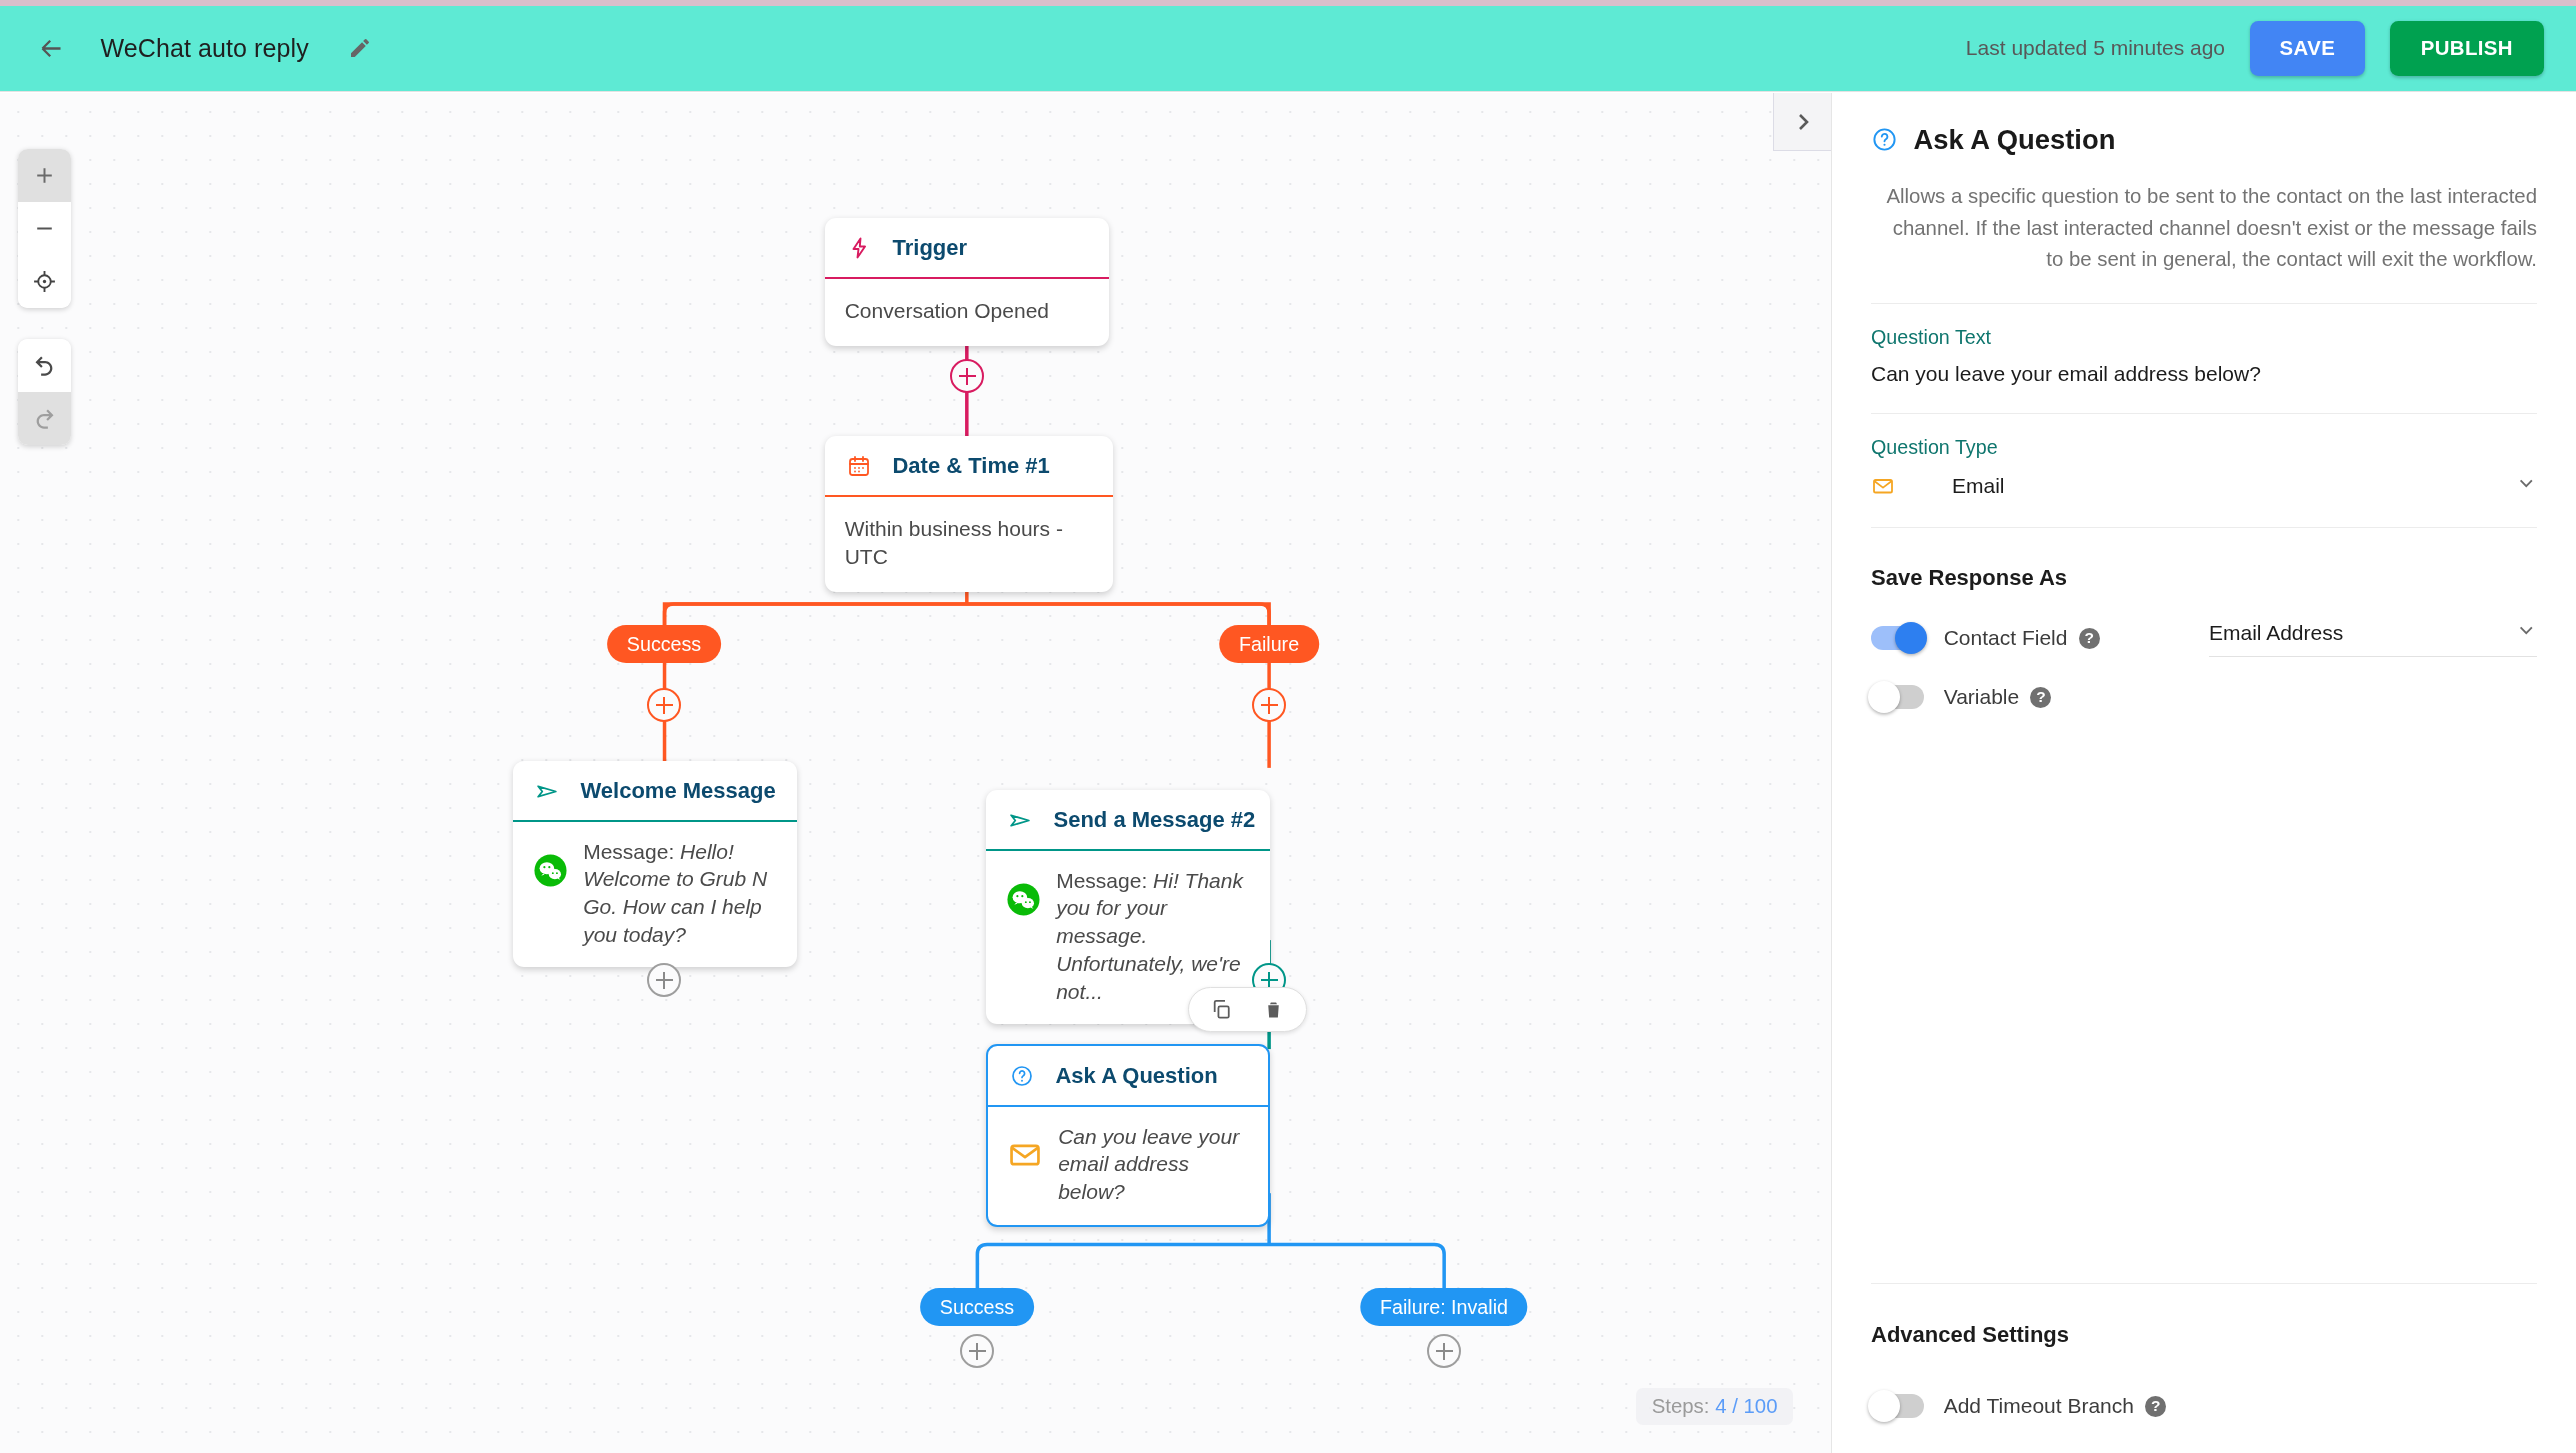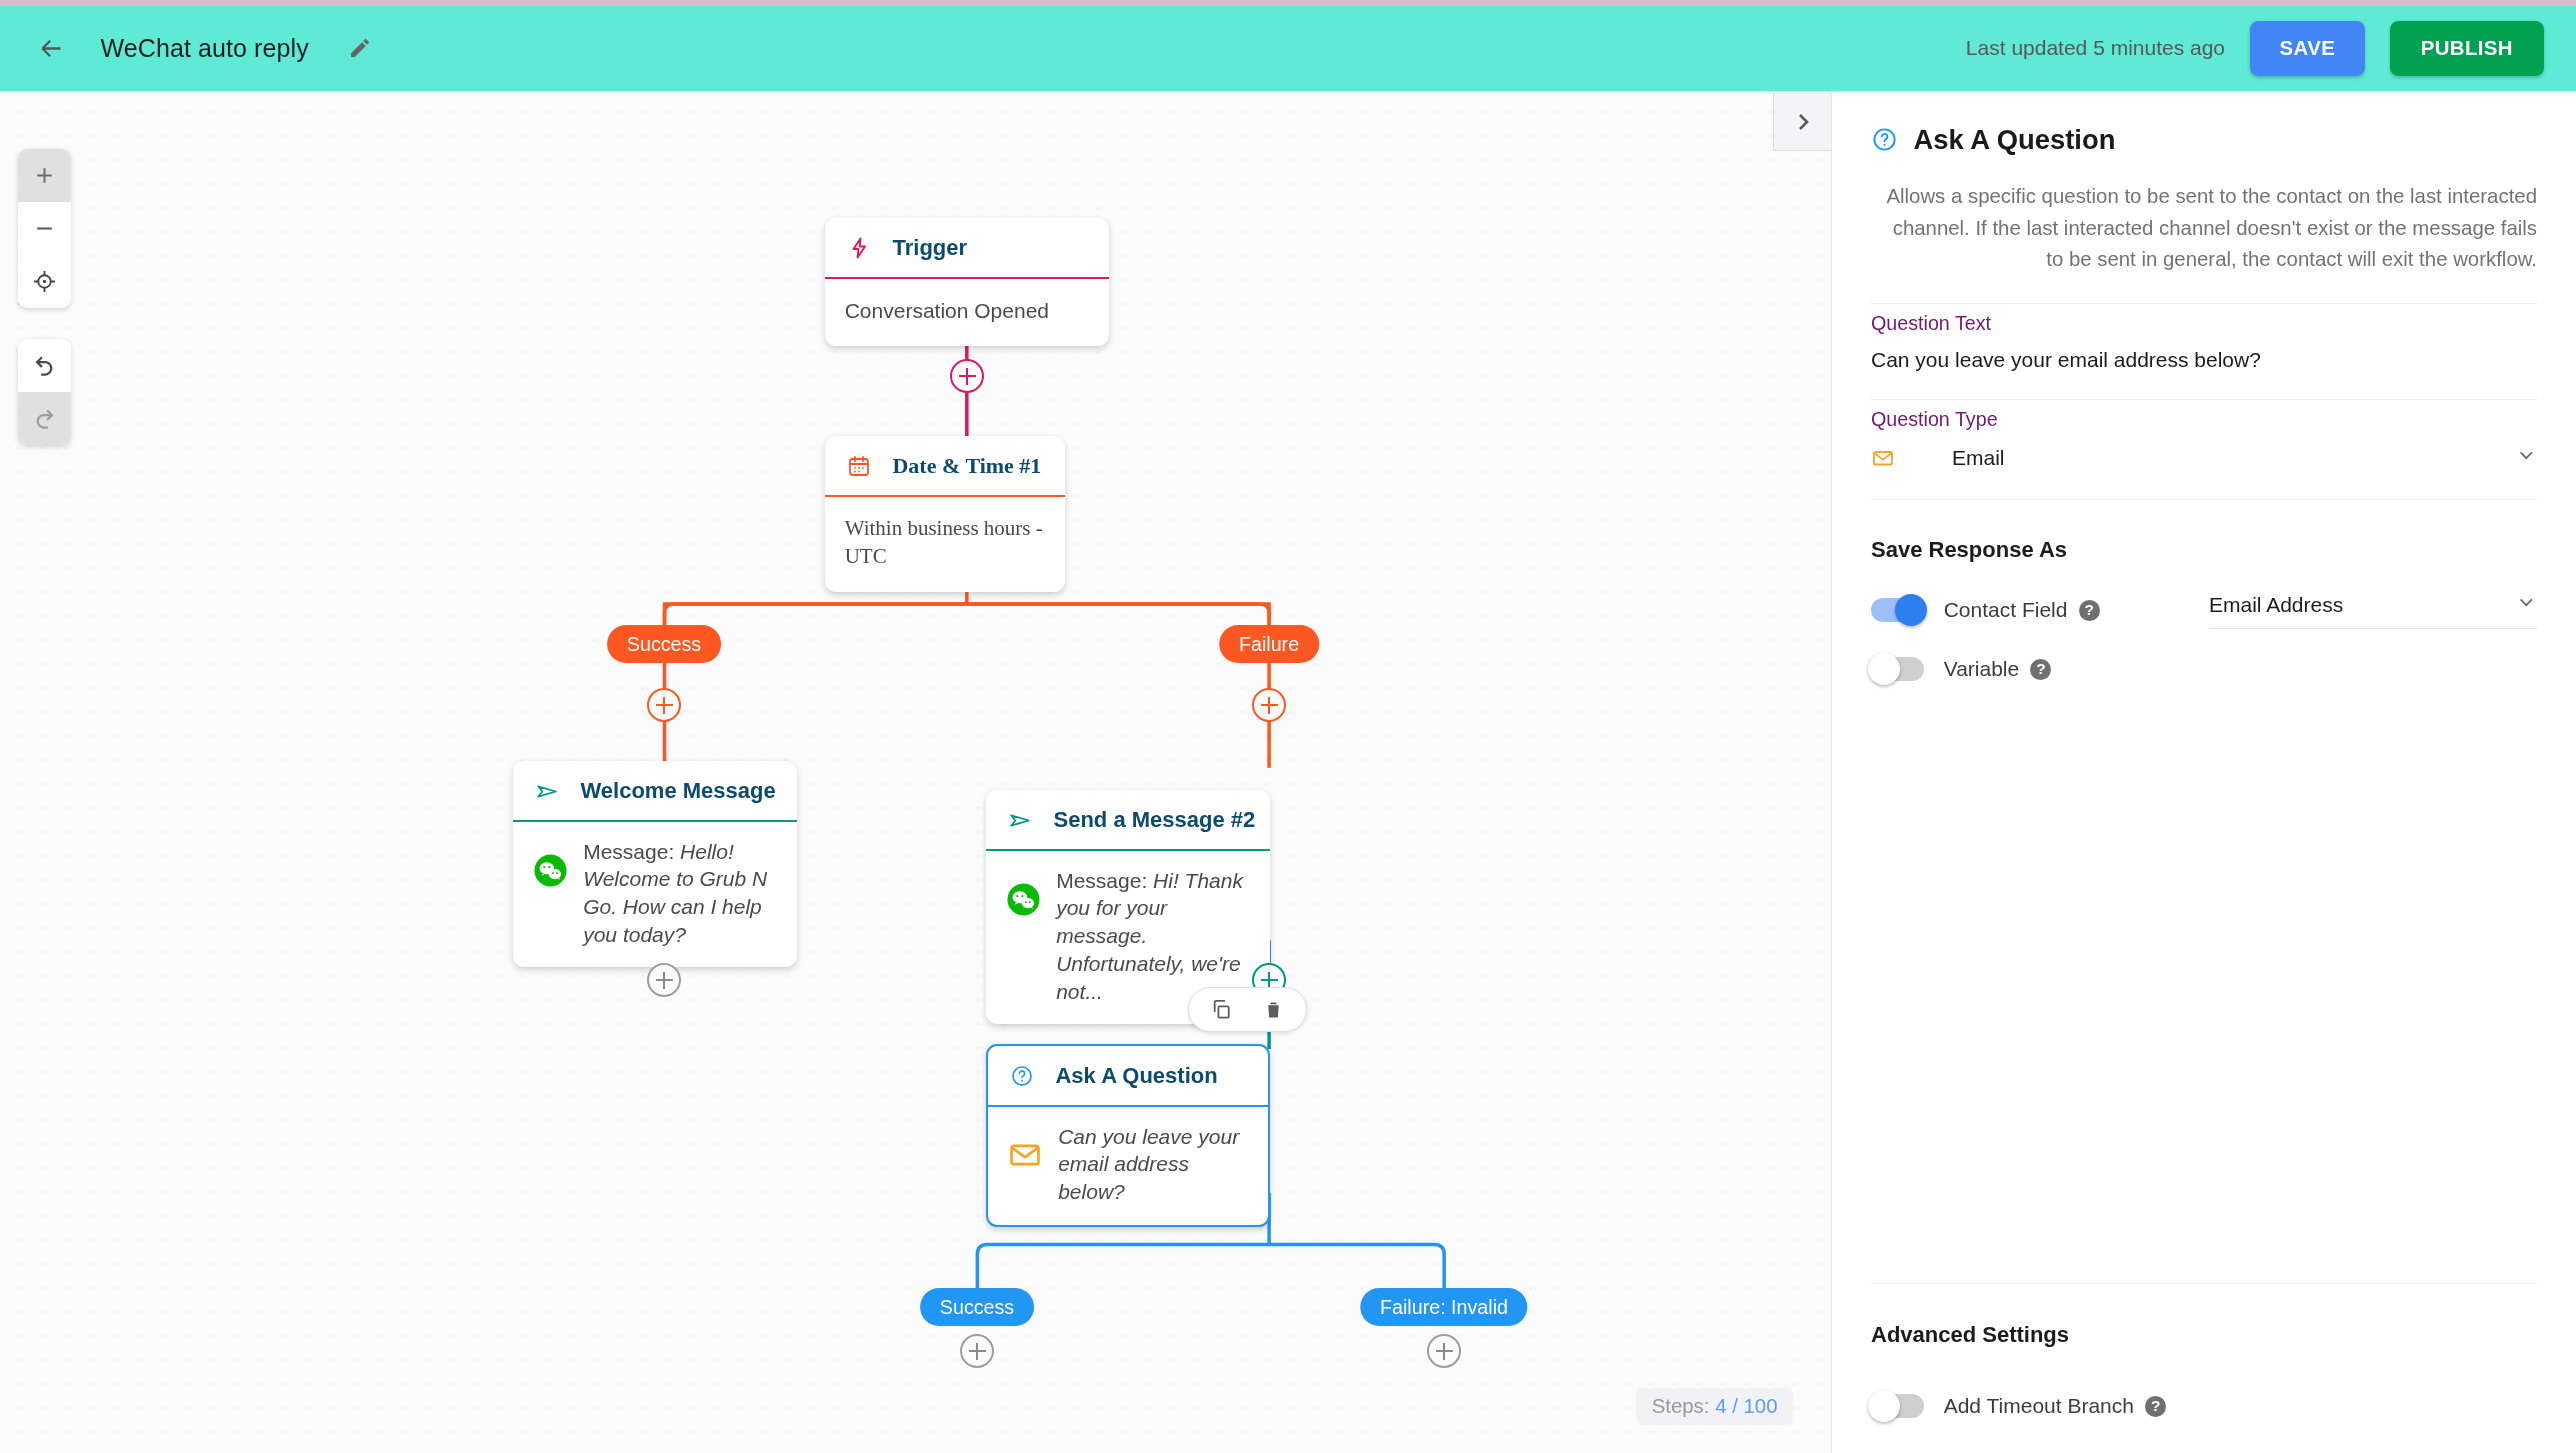--- a/index.html
+++ b/index.html
@@ -214,22 +214,22 @@
   }
   .panel-title {
     font-size: 27.4px; font-weight: 700; color: #1a1a1a;
   }
   .panel-desc {
     margin-top: 25px;
     font-size: 20.4px; line-height: 1.55; color: #737373; text-align: right;
   }
   .hr { height: 1.4px; background: #ececec; margin: 27px 0 0 0; }
   .field-label {
-    margin-top: 8px;
-    font-size: 19.7px; color: #701a75;
+    margin-top: 22px;
+    font-size: 19.7px; color: #0f766e;
   }
   .field-value {
     margin-top: 12.7px;
     font-size: 21px; color: #1c1c1c;
   }
   .select-row {
     margin-top: 12.7px;
     display: flex; align-items: center;
     font-size: 21px; color: #1c1c1c;
     cursor: pointer;
@@ -389,21 +389,21 @@
         <div class="node-body plain">
           <div class="nb-text">Conversation Opened</div>
         </div>
       </div>
 
       <div class="plus pink" style="left:967px; top:283px;">
         <i class="h"></i>
           <i class="v"></i>
       </div>
 
-      <div class="node accent-orange" style="left:825px; top:343px; width:240px;font-family:Liberation Serif, serif;">
+      <div class="node accent-orange" style="left:825px; top:343px; width:288px;">
         <div class="node-head">
           <span class="nh-icon">
             <svg width="24" height="24" viewBox="0 0 24 24" fill="none" stroke="#ff5722" stroke-width="1.8">
               <rect x="3" y="5" width="18" height="16" rx="2.5"></rect>
               <path d="M3 10h18M8 3v4M16 3v4" stroke-linecap="round"></path>
               <circle cx="8" cy="14" r=".9" fill="#ff5722" stroke="none"></circle>
               <circle cx="12" cy="14" r=".9" fill="#ff5722" stroke="none"></circle>
               <circle cx="16" cy="14" r=".9" fill="#ff5722" stroke="none"></circle>
               <circle cx="8" cy="17.5" r=".9" fill="#ff5722" stroke="none"></circle>
               <circle cx="12" cy="17.5" r=".9" fill="#ff5722" stroke="none"></circle>

